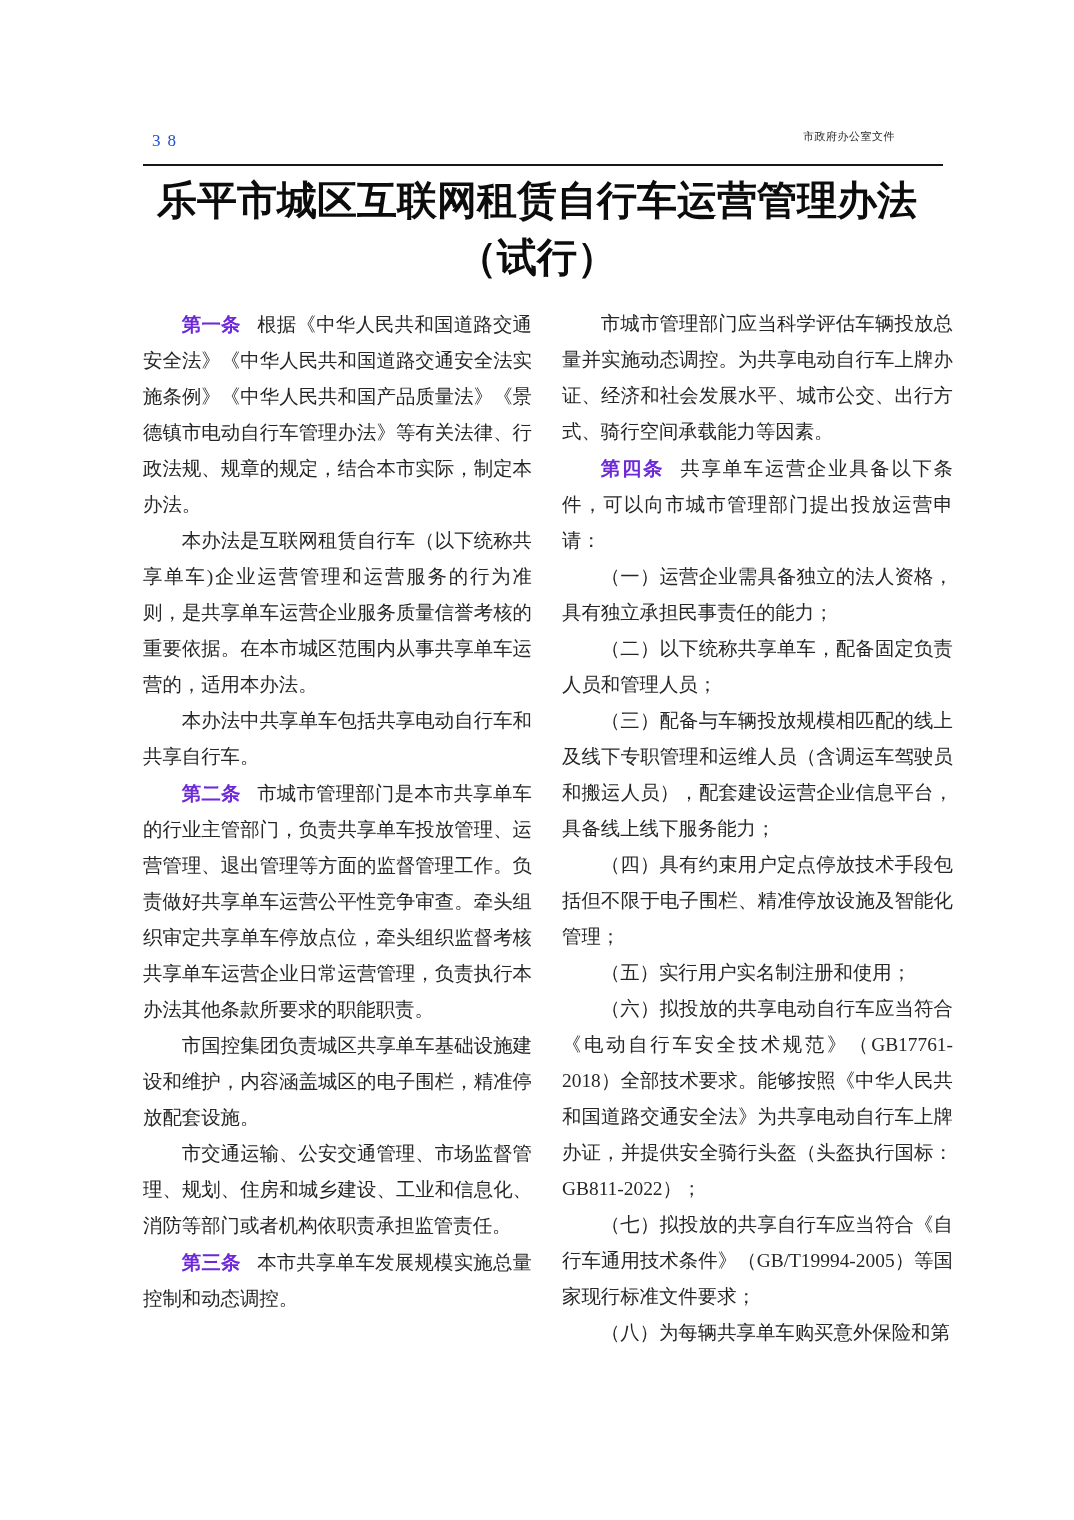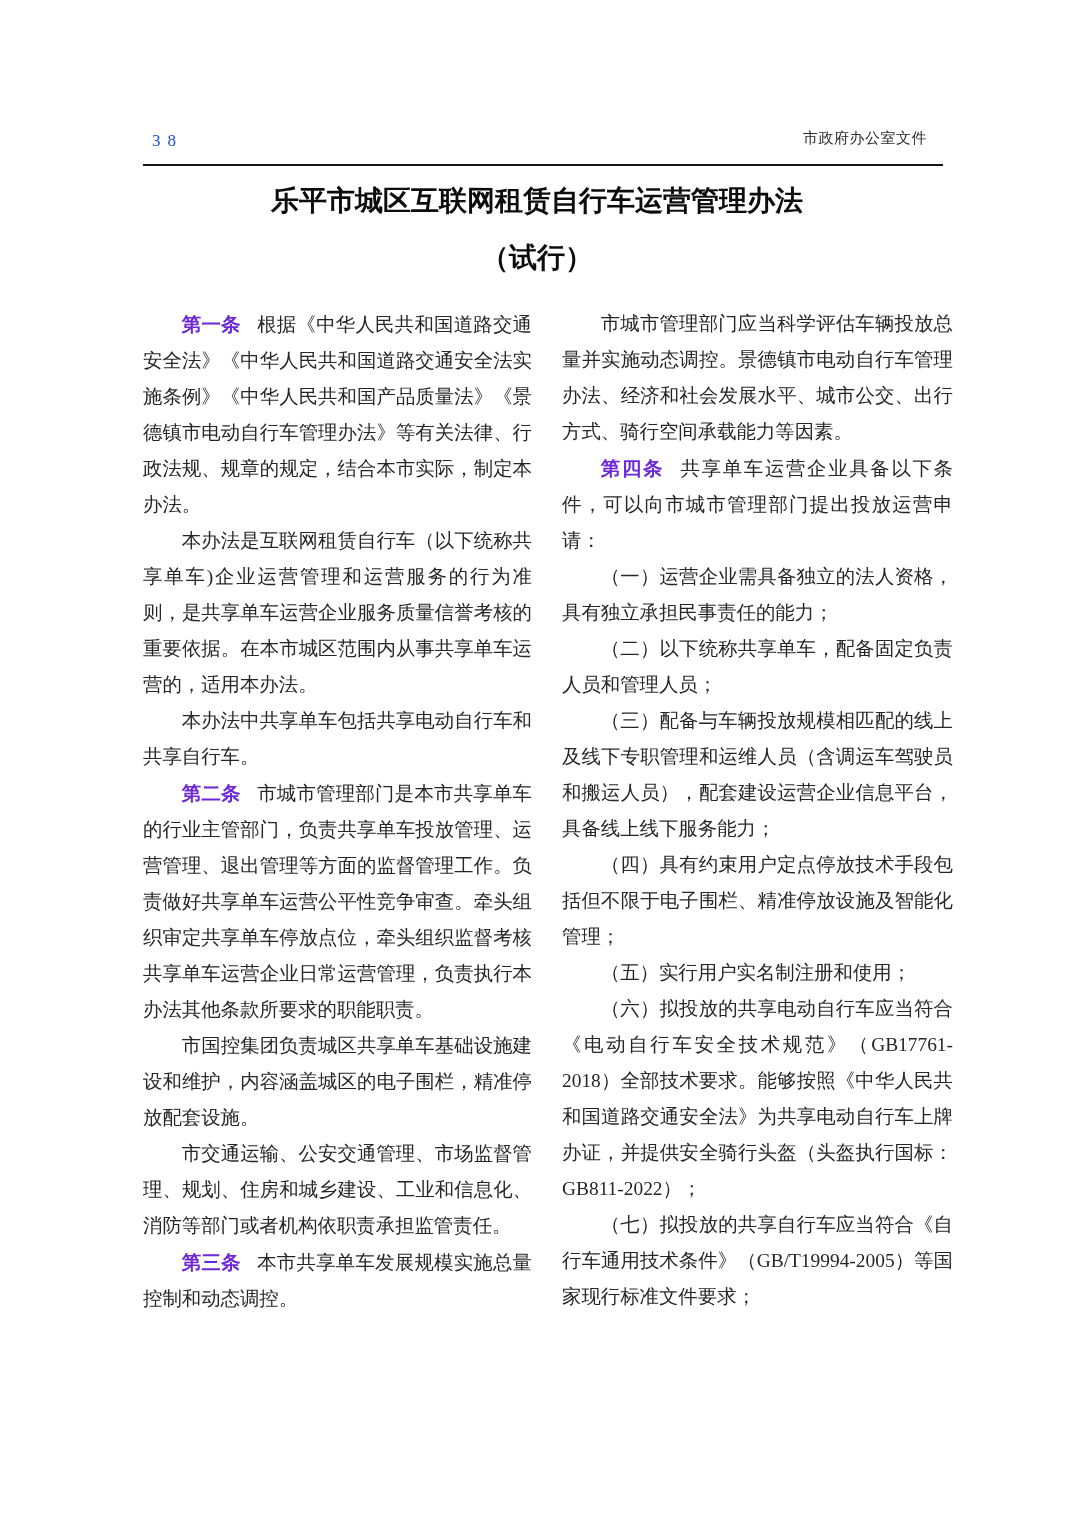--- a/index.html
+++ b/index.html
@@ -17,42 +17,42 @@
     left: 152px;
     top: 131px;
     font-size: 17px;
     letter-spacing: 7px;
     color: #1d4ed8;
   }
   .hdr-label {
     position: absolute;
     top: 129px;
     left: 803px;
-    font-size: 15px;
+    font-size: 11px;
     letter-spacing: 0.5px;
     color: #2a2a2a;
   }
   .hdr-rule {
     position: absolute;
     left: 143px;
     top: 164px;
     width: 800px;
     height: 2px;
     background: #171717;
   }
   .title-block {
     position: absolute;
     left: 100px;
     top: 172px;
     width: 874px;
     text-align: center;
     font-family: "Liberation Sans", sans-serif;
     font-weight: bold;
     color: #0c0c0c;
-    font-size: 28px;
+    font-size: 40px;
     line-height: 57px;
   }
   .col {
     position: absolute;
     top: 306px;
     font-size: 19.4px;
     line-height: 36px;
     text-align: justify;
     color: #262626;
   }
@@ -82,22 +82,23 @@
   <p><b class="art">第一条</b><span>根据《中华人民共和国道路交通安全法》《中华人民共和国道路交通安全法实施条例》《中华人民共和国产品质量法》《景德镇市电动自行车管理办法》等有关法律、行政法规、规章的规定，结合本市实际，制定本办法。</span></p>
   <p><span>本办法是互联网租赁自行车（以下统称共享单车)企业运营管理和运营服务的行为准则，是共享单车运营企业服务质量信誉考核的重要依据。在本市城区范围内从事共享单车运营的，适用本办法。</span></p>
   <p><span>本办法中共享单车包括共享电动自行车和共享自行车。</span></p>
   <p><b class="art">第二条</b><span>市城市管理部门是本市共享单车的行业主管部门，负责共享单车投放管理、运营管理、退出管理等方面的监督管理工作。负责做好共享单车运营公平性竞争审查。牵头组织审定共享单车停放点位，牵头组织监督考核共享单车运营企业日常运营管理，负责执行本办法其他条款所要求的职能职责。</span></p>
   <p><span>市国控集团负责城区共享单车基础设施建设和维护，内容涵盖城区的电子围栏，精准停放配套设施。</span></p>
   <p><span>市交通运输、公安交通管理、市场监督管理、规划、住房和城乡建设、工业和信息化、消防等部门或者机构依职责承担监管责任。</span></p>
   <p><b class="art">第三条</b><span>本市共享单车发展规模实施总量控制和动态调控。</span></p>
 </div>
 
 <div class="col col-right">
-  <p><span>市城市管理部门应当科学评估车辆投放总量并实施动态调控。景德镇市电动自行车管理办法、经济和社会发展水平、城市公交、出行方式、骑行空间承载能力等因素。</span></p>
+  <p><span>市城市管理部门应当科学评估车辆投放总量并实施动态调控。为共享电动自行车上牌办证、经济和社会发展水平、城市公交、出行方式、骑行空间承载能力等因素。</span></p>
   <p><b class="art">第四条</b><span>共享单车运营企业具备以下条件，可以向市城市管理部门提出投放运营申请：</span></p>
   <p><span>（一）运营企业需具备独立的法人资格，具有独立承担民事责任的能力；</span></p>
   <p><span>（二）以下统称共享单车，配备固定负责人员和管理人员；</span></p>
   <p><span>（三）配备与车辆投放规模相匹配的线上及线下专职管理和运维人员（含调运车驾驶员和搬运人员），配套建设运营企业信息平台，具备线上线下服务能力；</span></p>
   <p><span>（四）具有约束用户定点停放技术手段包括但不限于电子围栏、精准停放设施及智能化管理；</span></p>
   <p><span>（五）实行用户实名制注册和使用；</span></p>
   <p><span>（六）拟投放的共享电动自行车应当符合《电动自行车安全技术规范》（GB17761-2018）全部技术要求。能够按照《中华人民共和国道路交通安全法》为共享电动自行车上牌办证，并提供安全骑行头盔（头盔执行国标：GB811-2022）；</span></p>
   <p><span>（七）拟投放的共享自行车应当符合《自行车通用技术条件》（GB/T19994-2005）等国家现行标准文件要求；</span></p>
+  <p><span>（八）为每辆共享单车购买意外保险和第</span></p>
 </div>
 
 </body></html>

